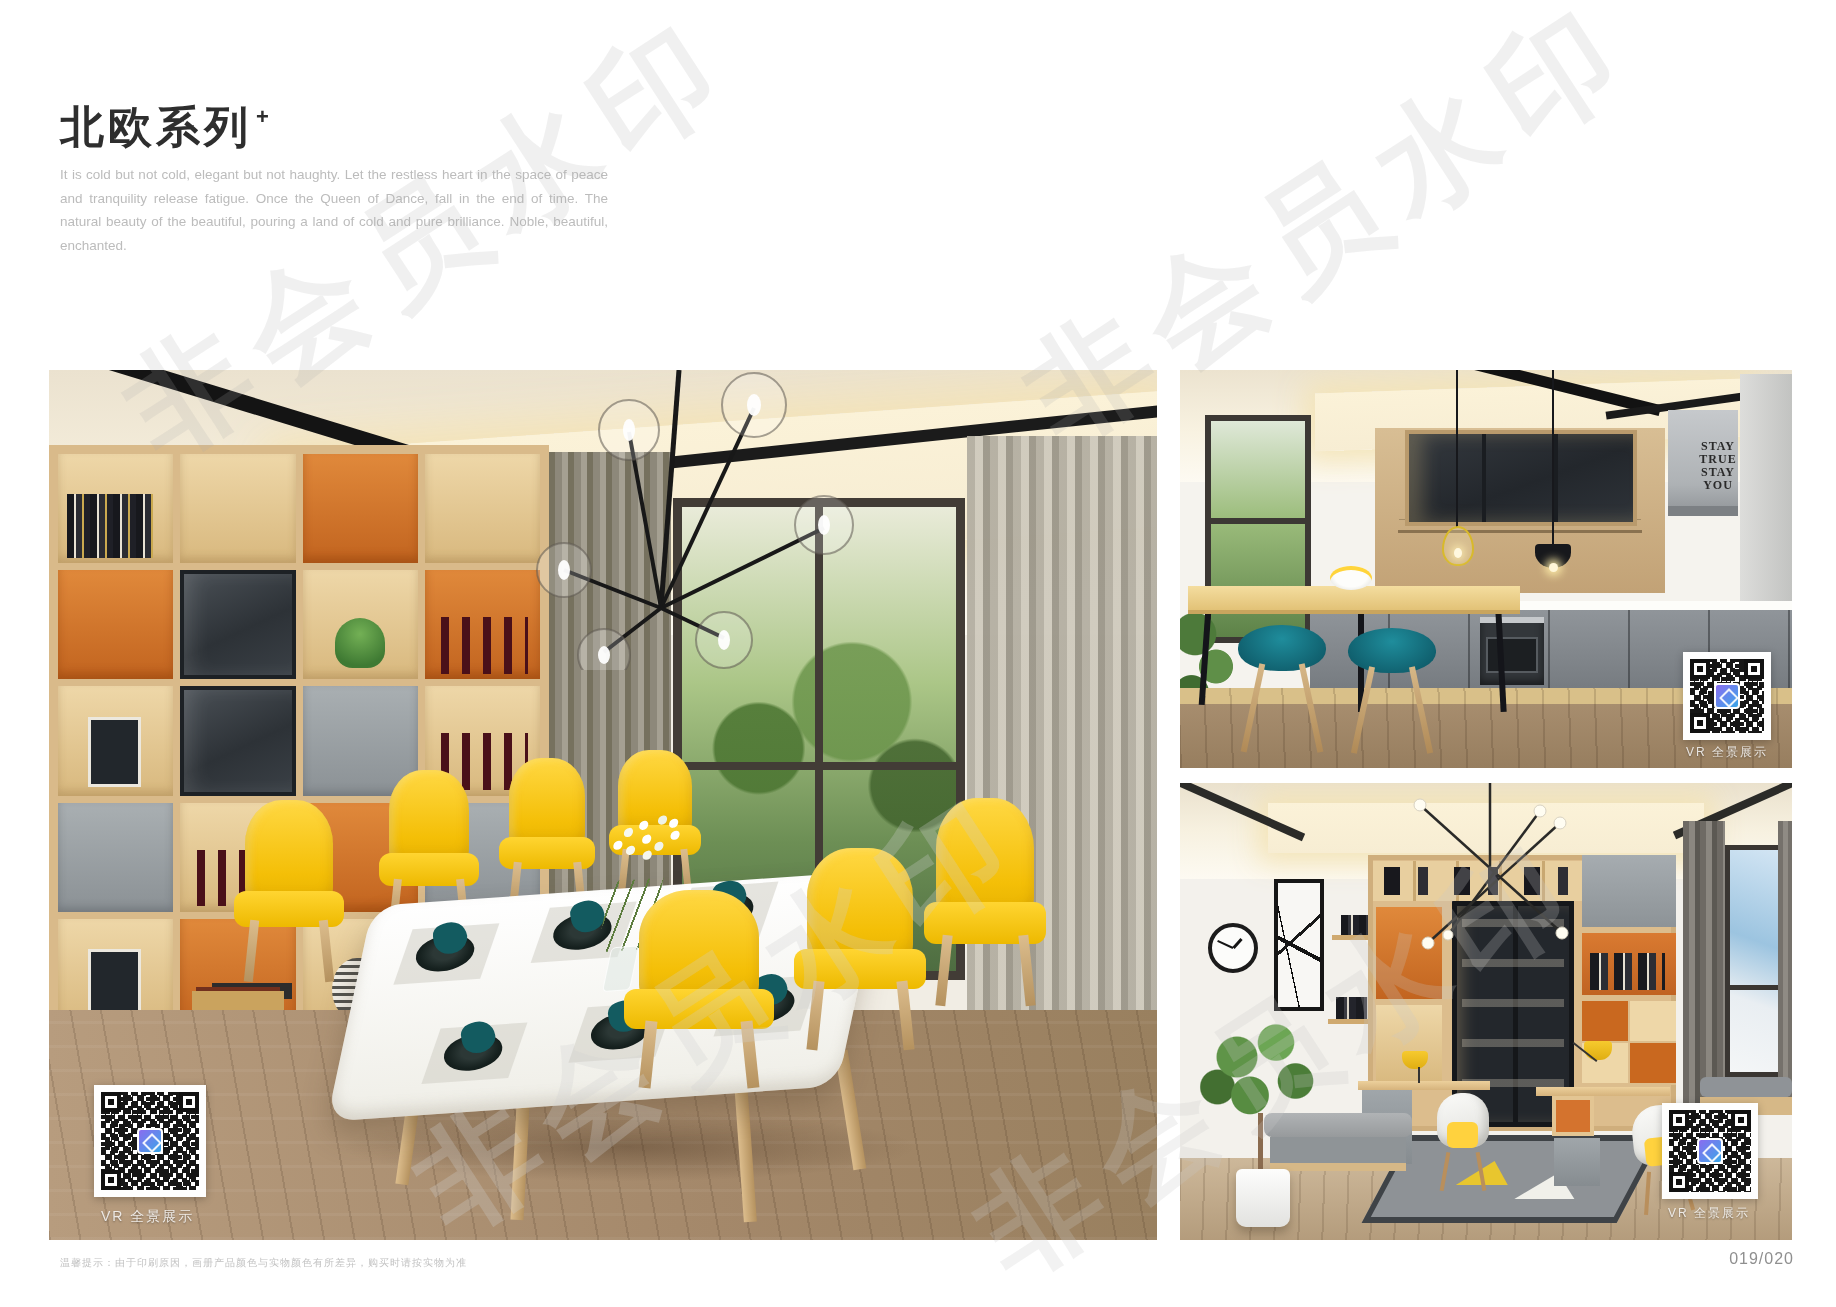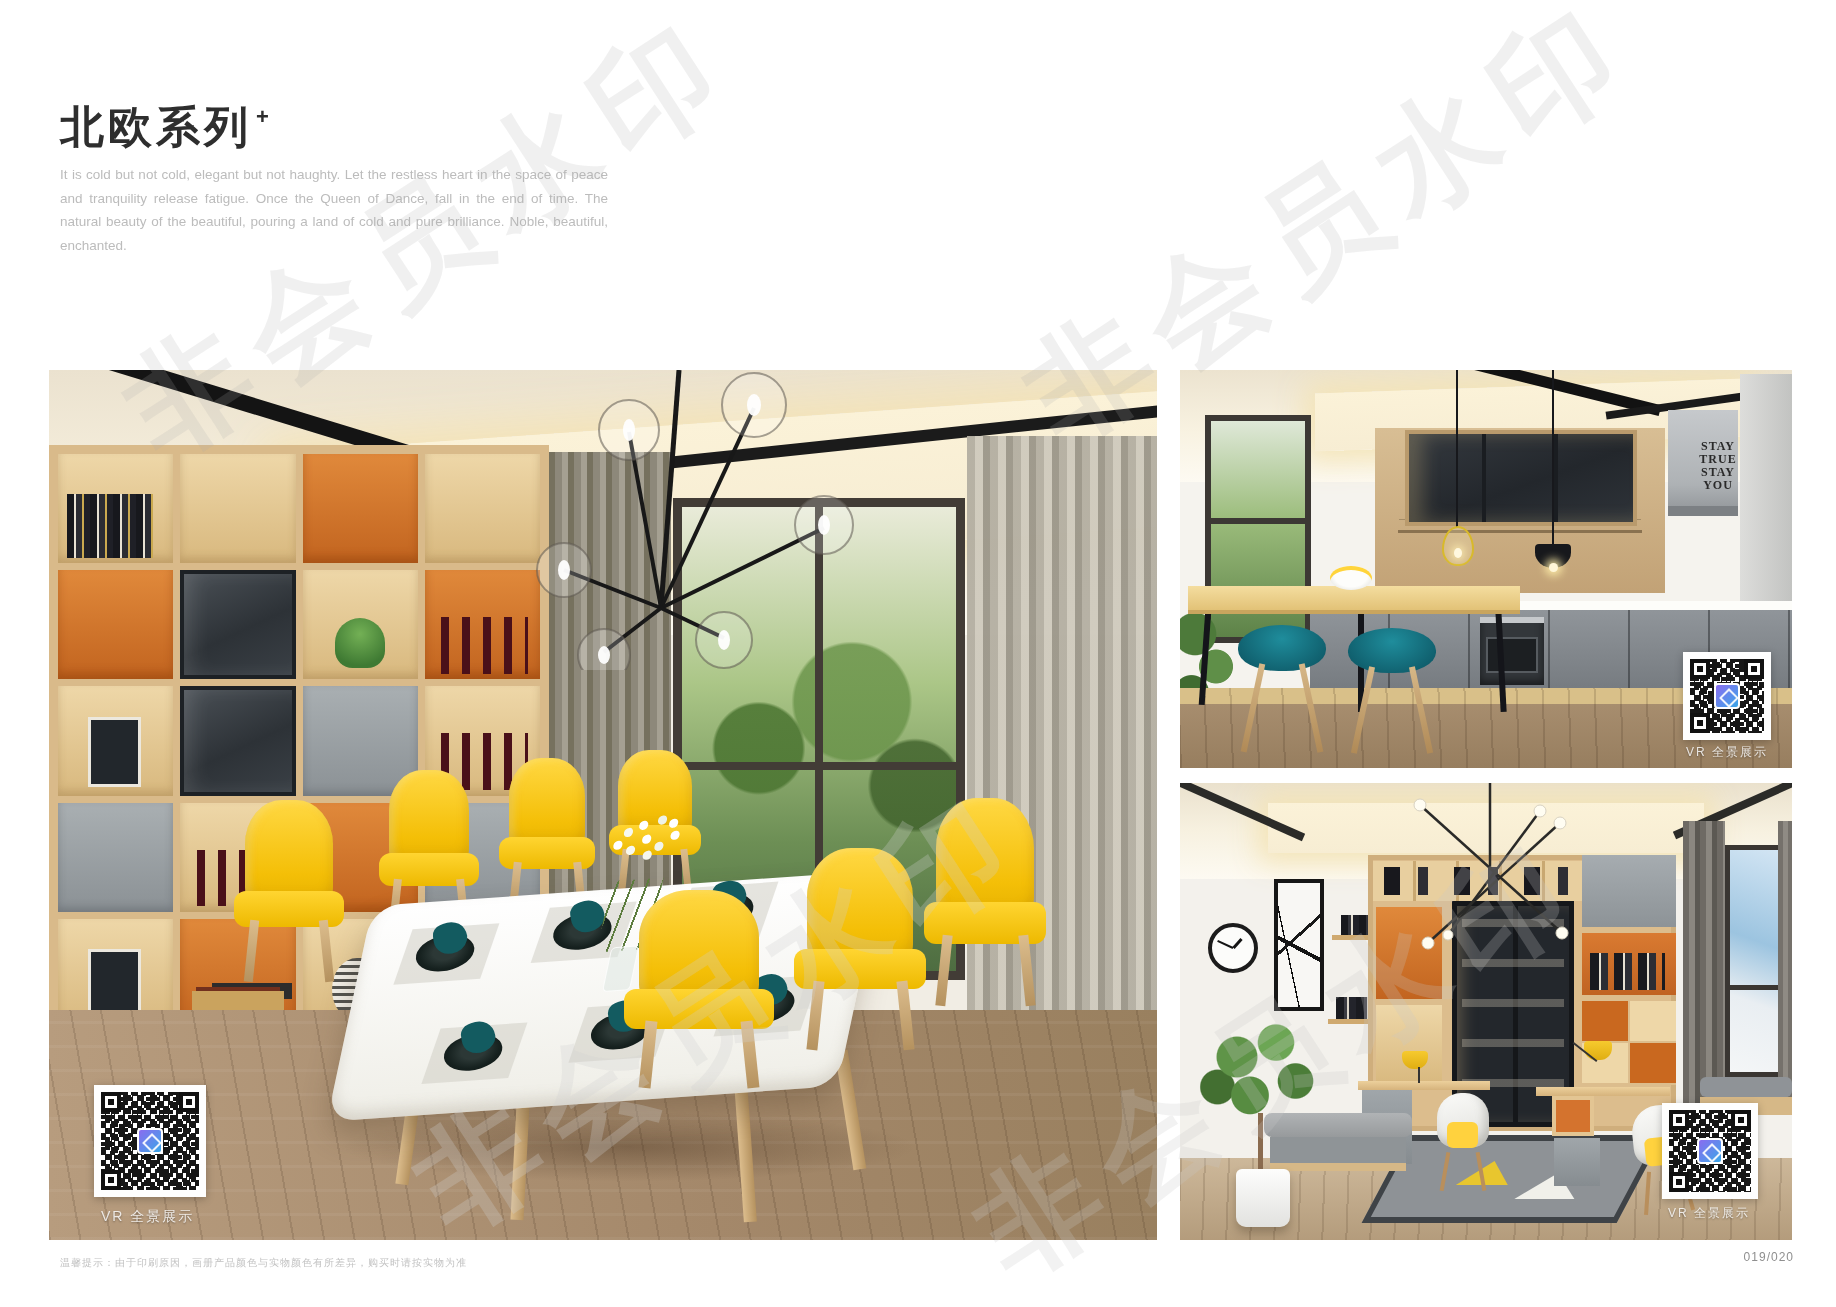--- a/index.html
+++ b/index.html
@@ -359,21 +359,21 @@
   .s-seat{left:520px;top:294px;width:92px;height:38px;z-index:3;}
   .s-seat .cush{left:0;top:0;width:100%;height:20px;background:#8f9397;border-radius:6px;}
   .s-seat .base{left:0;top:20px;width:100%;height:18px;background:#d6b887;}
 
   .s-chand{left:210px;top:0;width:200px;height:170px;z-index:8;}
   .qr-study{left:482px;top:320px;width:96px;height:96px;}
   .vr-study{left:488px;top:422px;font-size:12px;}
 
   
   .footer-note{position:absolute;left:60px;top:1256px;font-size:10px;color:#c2c2c2;letter-spacing:1px;}
-  .page-number{position:absolute;right:42px;top:1250px;font-size:12px;color:#8f8f8f;letter-spacing:1px;}
+  .page-number{position:absolute;right:42px;top:1250px;font-size:16px;color:#8f8f8f;letter-spacing:1px;}
 </style>
 </head>
 <body>
 
 <div class="page">
 
   <div class="wm wm1">非会员水印</div>
   <div class="wm wm2">非会员水印</div>
   <div class="wm wm3">非会员水印</div>
   <div class="wm wm4">非会员水印</div>

